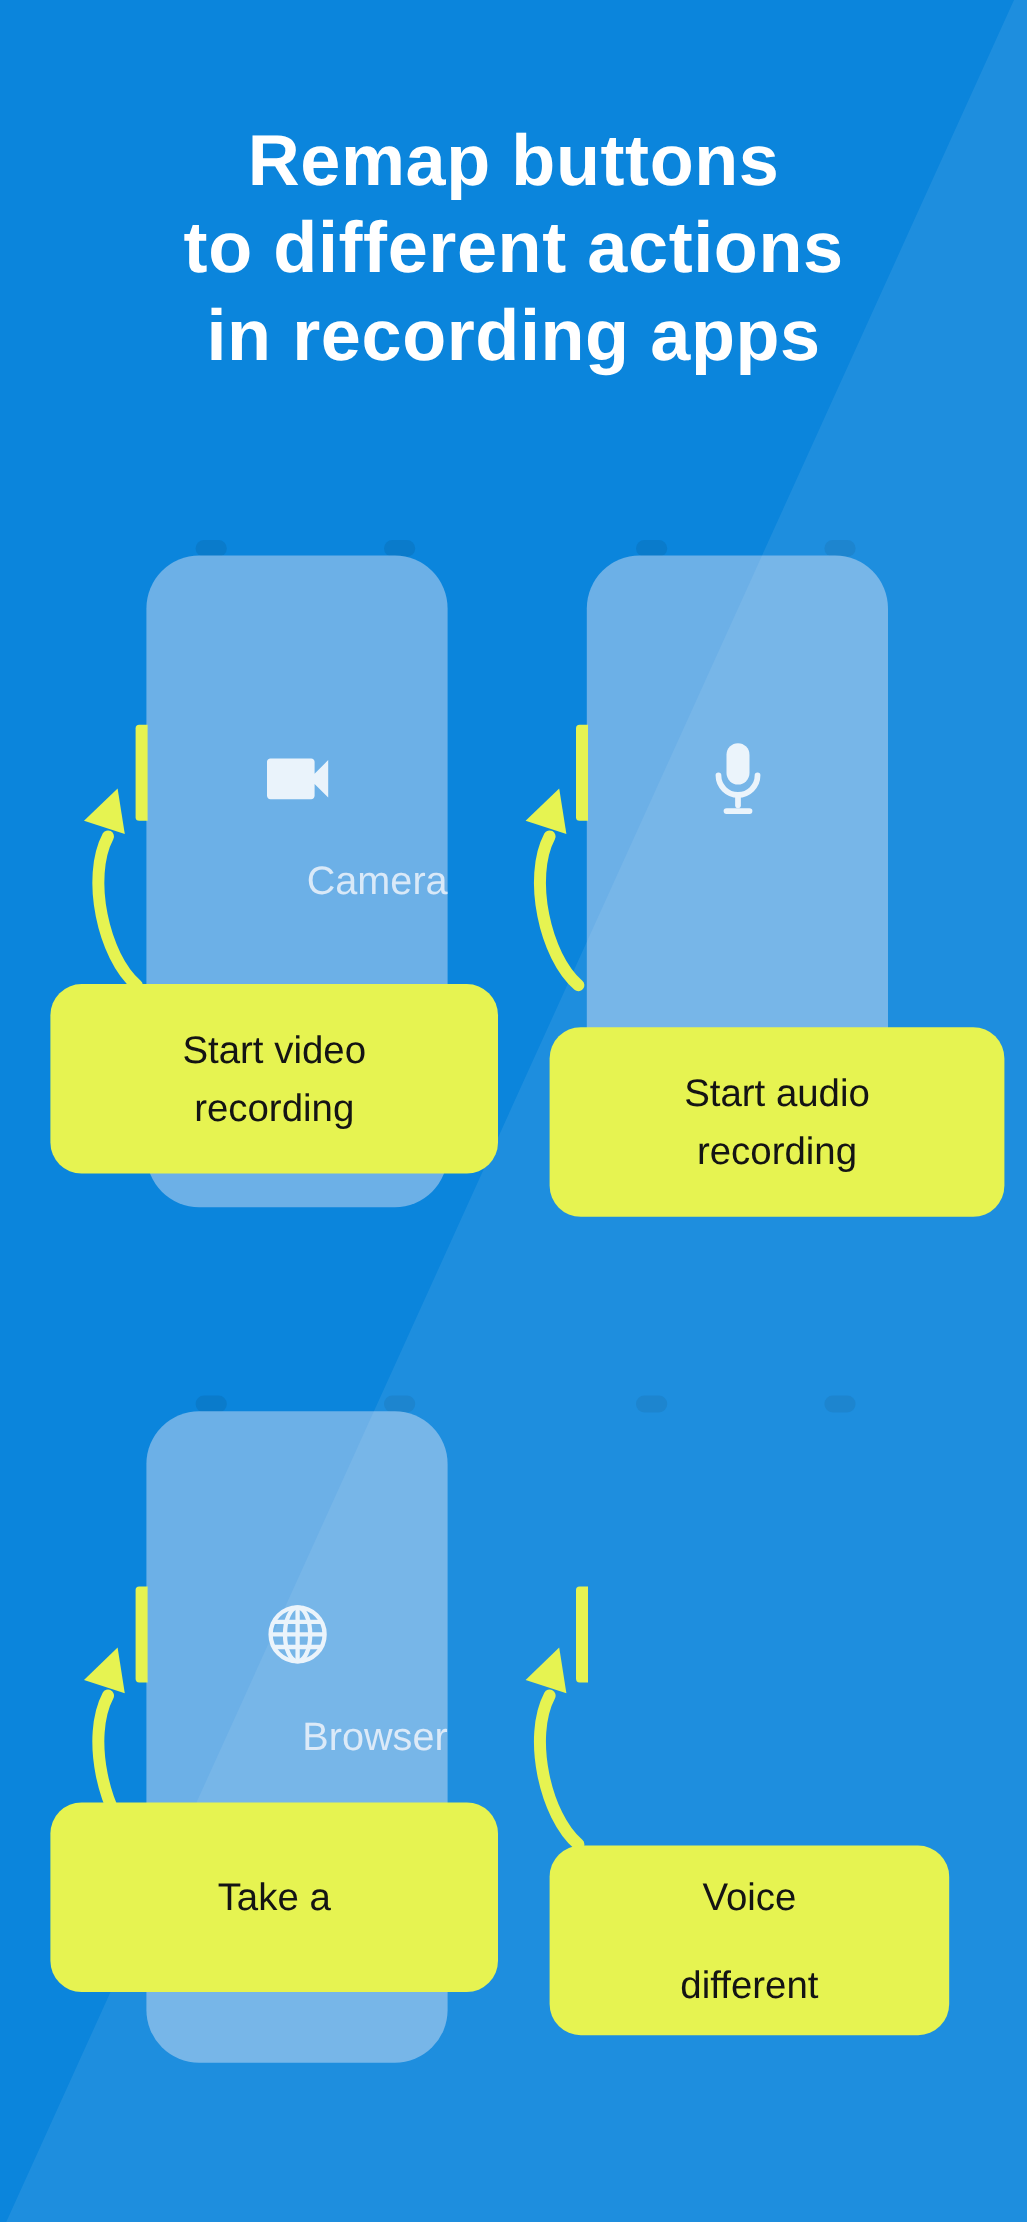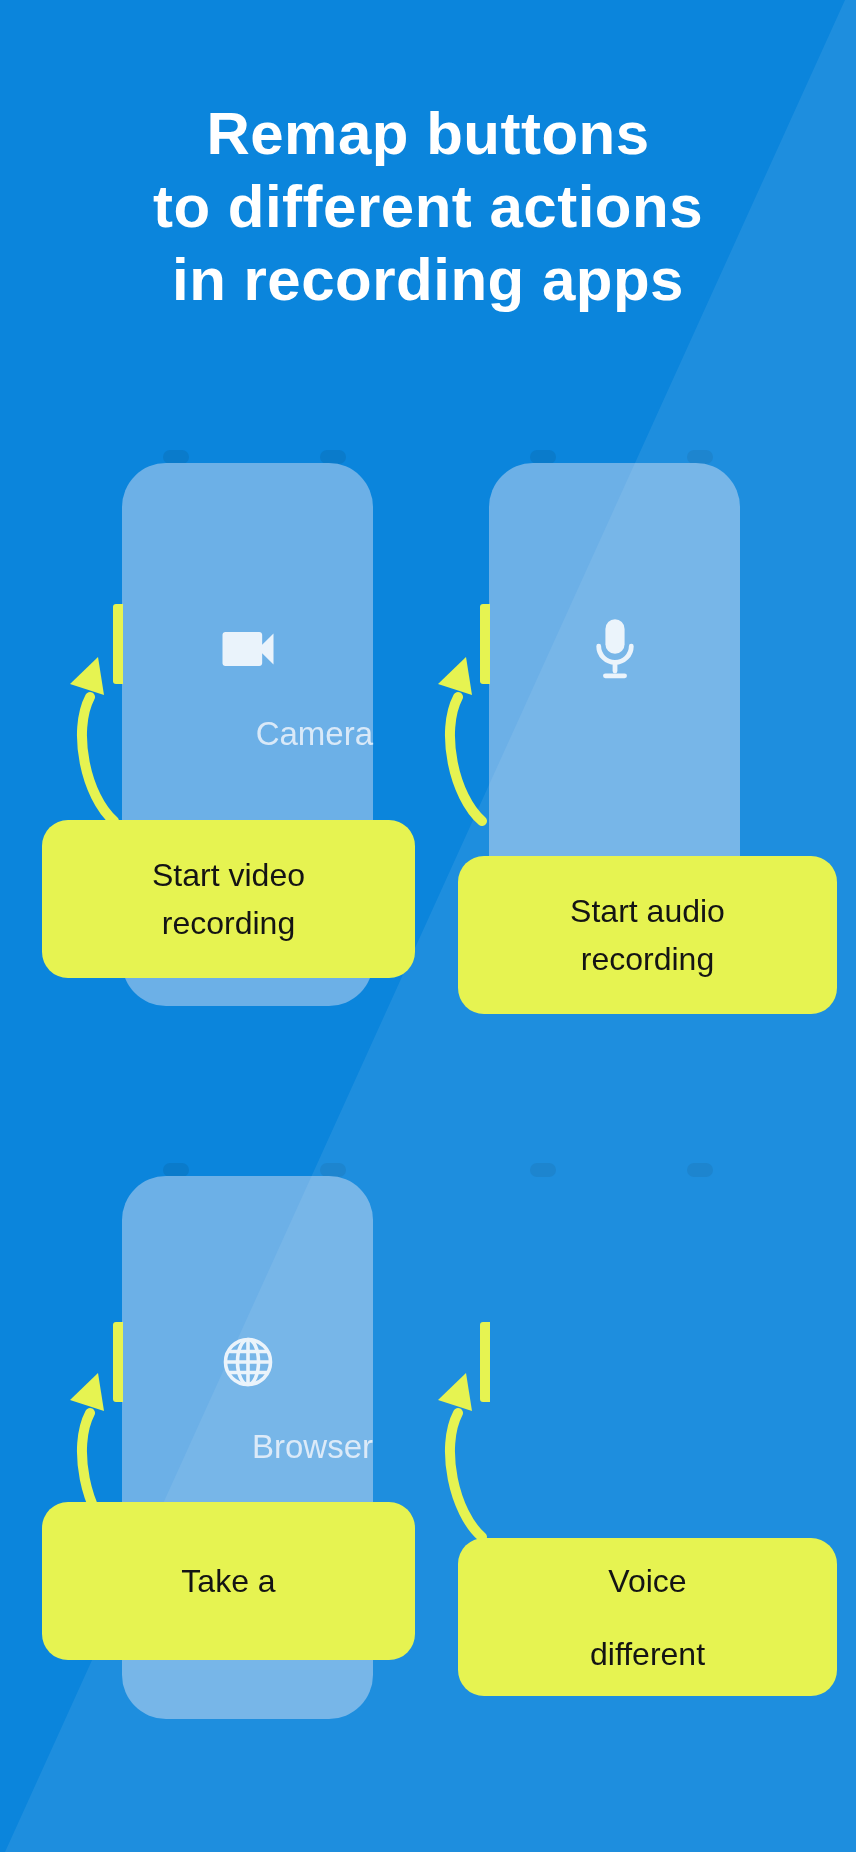--- a/index.html
+++ b/index.html
@@ -139,18 +139,18 @@
     <div>Start video</div>
     <div>recording</div>
   </div>
   <div class="action-box" style="left:458px;top:856px;width:379px;">
     <div>Start audio</div>
     <div>recording</div>
   </div>
   <div class="action-box" style="left:42px;top:1502px;width:373px;">
     <div>Take a</div>
   </div>
-  <div class="action-box" style="left:458px;top:1538px;width:379px;gap:25px;">
+  <div class="action-box" style="left:458px;top:1538px;width:333px;gap:25px;">
     <div>Voice</div>
     <div>different</div>
   </div>
 
 </div>
 
 </body></html>

